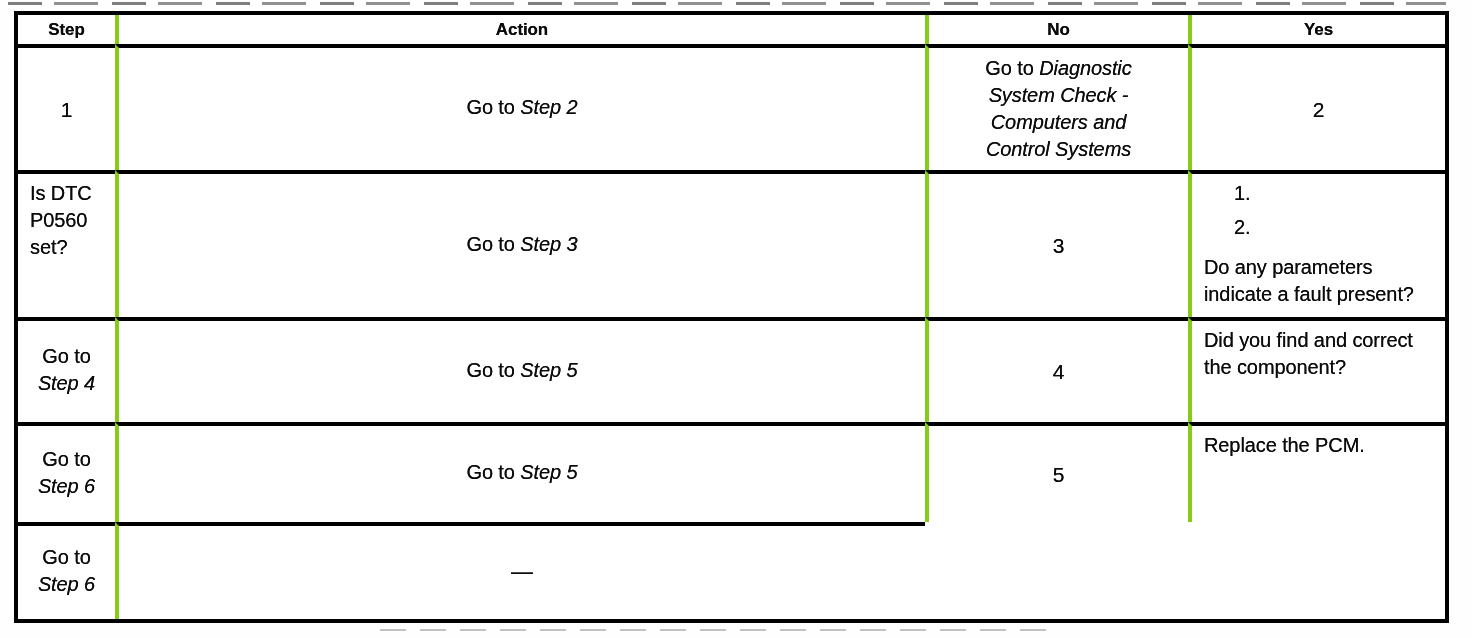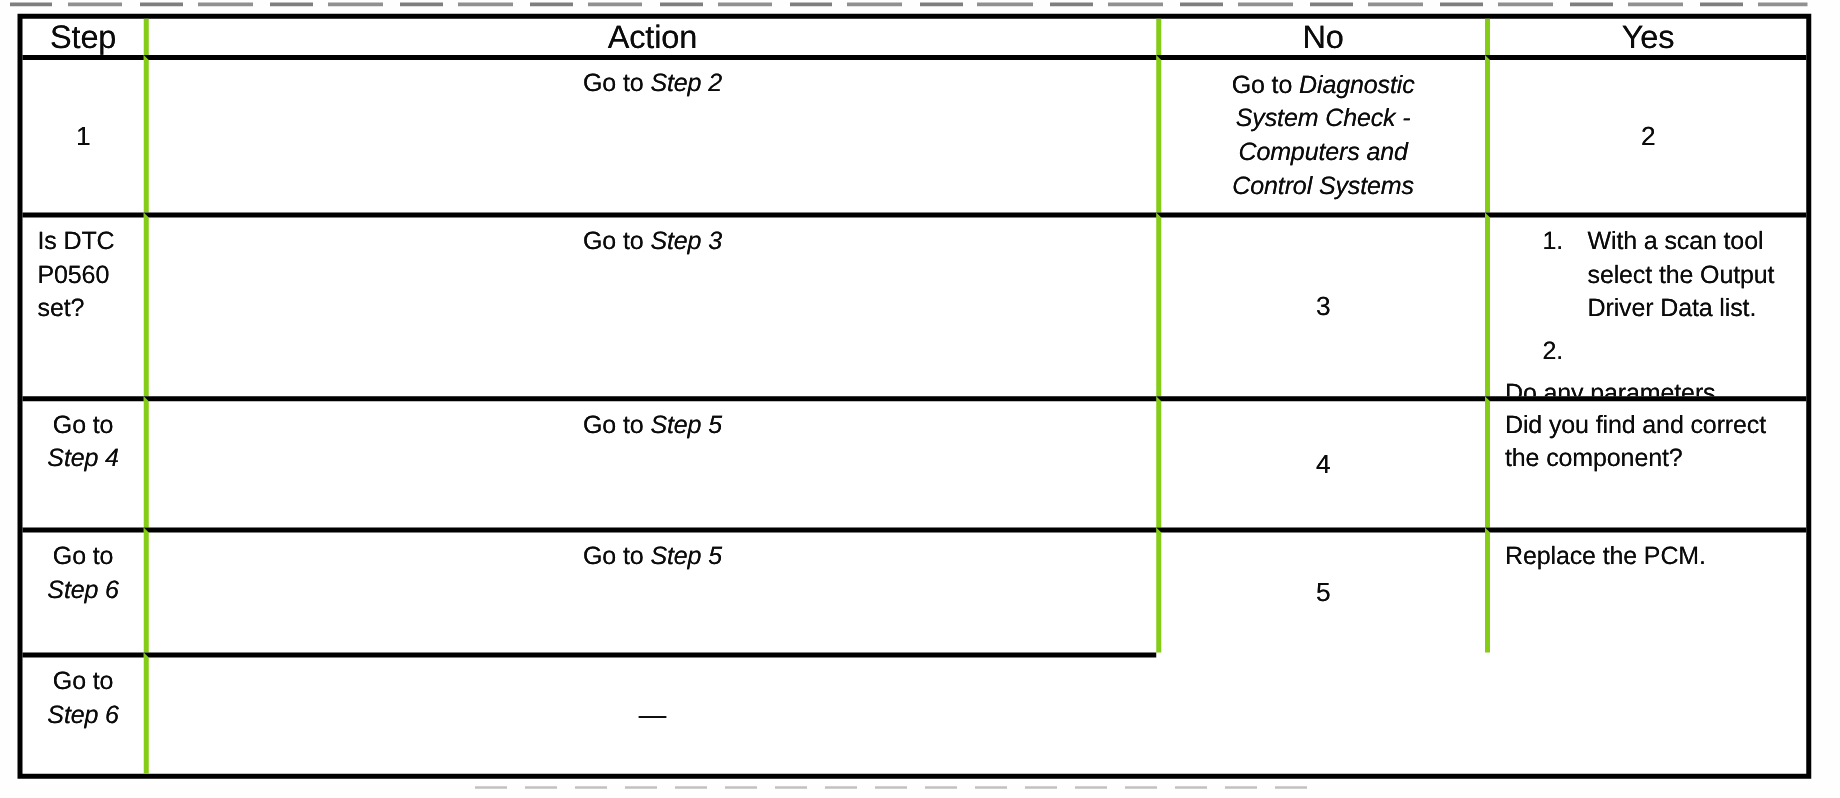--- a/index.html
+++ b/index.html
@@ -40,32 +40,32 @@
     border-top: 4px solid #000;
     display: flex;
     flex-direction: column;
     overflow: hidden;
     font-size: 20px;
     line-height: 27px;
   }
   .tbl > .cell:nth-child(-n+4) { border-top: none; }
   .tbl > .cell:nth-child(4n+1) { border-left: none; }
 
-  .hdr { align-items: center; justify-content: center; font-weight: normal; font-size: 26px; line-height: 21px; }
+  .hdr { align-items: center; justify-content: center; font-weight: bold; font-size: 17px; line-height: 21px; }
 
   .step { align-items: center; justify-content: center; font-size: 21px; }
 
   .act { padding: 6px 10px 9px 12px; justify-content: flex-start; }
   .act.spread { justify-content: space-between; }
   .act .para { max-width: 640px; }
   .act .line2 { margin-top: 4px; }
   .list-item { display: flex; margin-left: 30px; margin-bottom: 7px; }
   .list-item .num { width: 36px; flex: 0 0 36px; }
 
-  .flow { align-items: center; justify-content: flex-start; text-align: center; padding: 6px 8px 9px 8px; }
+  .flow { align-items: center; justify-content: center; text-align: center; padding: 6px 8px 9px 8px; }
   .flow.top { justify-content: flex-start; padding-top: 7px; }
   .flow.mid { justify-content: center; }
   .flow .wrap { display: block; max-width: 190px; }
   .it { font-style: italic; }
   .dash { font-size: 22px; }
 </style>
 </head>
 <body>
 
 <div class="page">
@@ -107,21 +107,20 @@
       <span class="wrap"><span>Go to </span><span class="it">Step 3</span></span>
     </div>
 
     <div class="cell step">
         <span>3</span>
       </div>
     <div class="cell act spread">
       <div>
         <div class="list-item">
           <span class="num">1.</span>
-          <span>With a scan tool select the Output Driver Data list.</span>
         </div>
         <div class="list-item">
           <span class="num">2.</span>
         </div>
       </div>
       <div class="para">Do any parameters indicate a fault present?</div>
     </div>
     <div class="cell flow">
       <span class="wrap"><span>Go to </span><span class="it">Step 4</span></span>
     </div>

